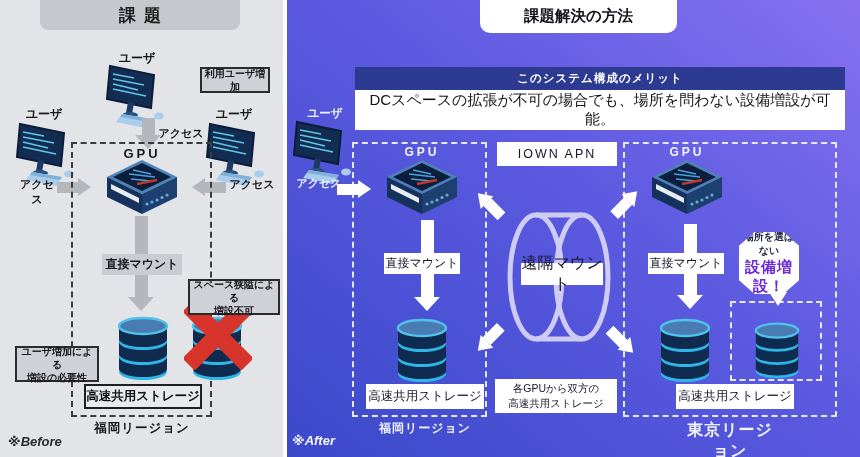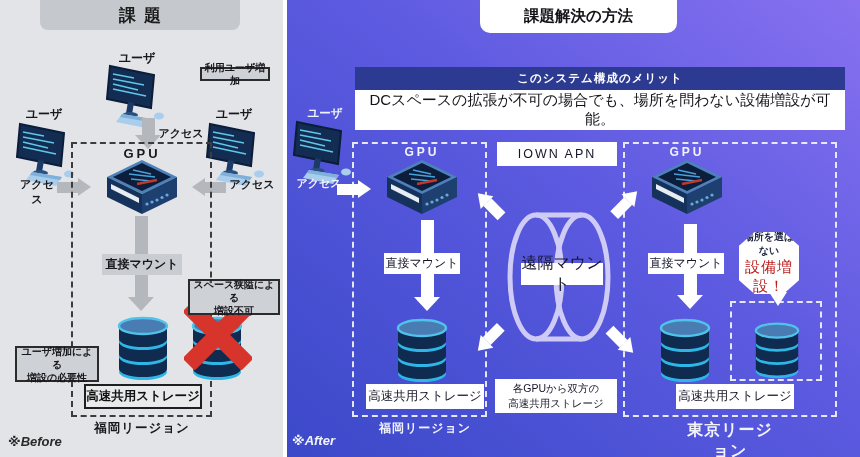--- a/index.html
+++ b/index.html
@@ -24,21 +24,21 @@
   #right-panel{left:287px;top:0;width:573px;height:457px;
                background:linear-gradient(to bottom left,#8771f0 0%,#5c5ae0 45%,#3b49c9 100%);}
   .r-title{left:193px;top:0;width:197px;height:33px;background:#fff;border-radius:0 0 10px 10px;
            font-size:15.5px;font-weight:bold;color:#121218;}
   .merit-bar{background:#2c3a92;color:#fff;font-weight:bold;font-size:11.5px;letter-spacing:1px;}
   .wbox{background:#fff;color:#15152a;font-weight:normal;box-sizing:border-box;}
   .w-label{font-weight:bold;color:#f2f4fd;}
   .dash-light{border:2px dashed rgba(238,239,252,.95);box-sizing:border-box;}
   .bubble-body{background:#fff;clip-path:polygon(26% 0,74% 0,100% 22%,100% 78%,74% 100%,26% 100%,0 78%,0 22%);}
   .bubble-l1{font-size:10px;font-weight:bold;color:#1d2440;}
-  .bubble-l2{font-size:15px;font-weight:normal;color:#b91c1c;letter-spacing:1px;}
+  .bubble-l2{font-size:15px;font-weight:bold;color:#6d28d9;letter-spacing:1px;}
 
   
   .h-arrow{display:flex;align-items:center;}
   .h-arrow .t{height:11px;background:var(--ac);}
   .h-arrow .hd{width:0;height:0;border-top:9px solid transparent;border-bottom:9px solid transparent;
                border-left:13px solid var(--ac);}
   .h-arrow.rev{flex-direction:row-reverse;}
   .h-arrow.rev .hd{border-left:none;border-right:13px solid var(--ac);}
   .v-arrow{display:flex;flex-direction:column;align-items:center;}
   .v-arrow .t{width:13px;background:var(--ac);}
@@ -108,21 +108,21 @@
       </g>
     </symbol>
   </defs>
 </svg>
 
 <div id="stage">
 
   <div id="left-panel" class="abs">
     <div class="abs ctr l-title">課題</div>
 
-    <div class="abs ctr gnote" style="left:200px;top:67px;width:70px;height:14px;">利用ユーザ増加</div>
+    <div class="abs ctr gnote" style="left:200px;top:67px;width:70px;height:26px;">利用ユーザ増加</div>
 
     <div class="abs ctr l-label" style="left:104px;top:50px;width:66px;font-size:12px;">ユーザ</div>
     <svg class="abs" style="left:104px;top:62px;" width="64" height="68">
         <use href="#sym-computer"></use>
       </svg>
 
     <div class="abs ctr l-label" style="left:12px;top:106px;width:64px;font-size:12px;">ユーザ</div>
     <svg class="abs" style="left:14px;top:120px;" width="64" height="68">
         <use href="#sym-computer"></use>
       </svg>

